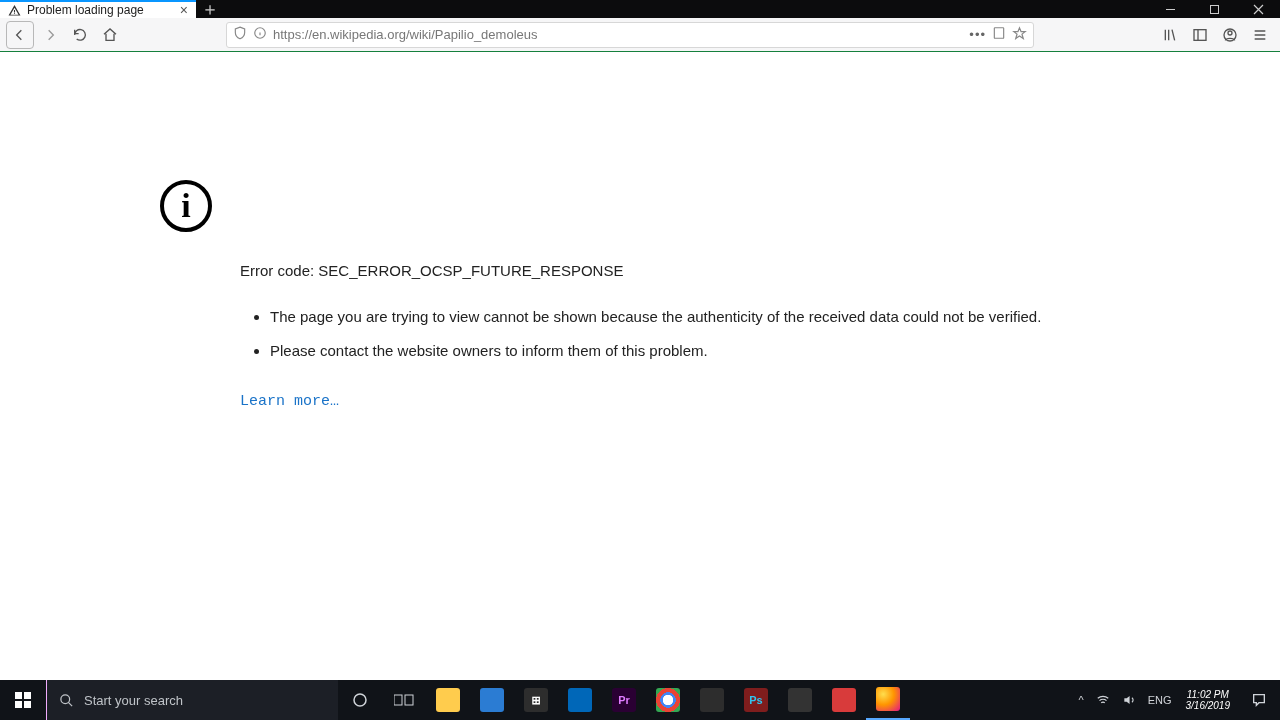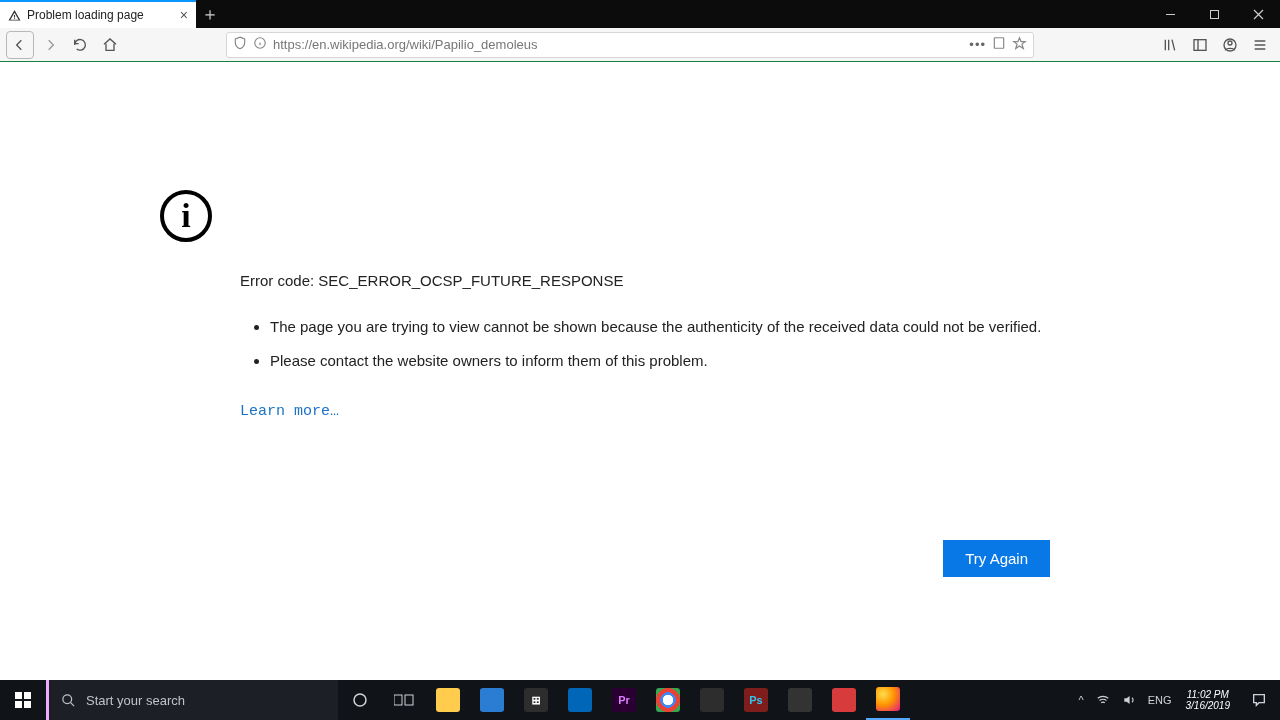--- a/index.html
+++ b/index.html
@@ -2,21 +2,21 @@
 <html><head>
 <meta charset="utf-8">
 <style>
   * { margin: 0; padding: 0; box-sizing: border-box; font-family: "Segoe UI", Arial, sans-serif; }
   html, body { width: 1280px; height: 720px; overflow: hidden; background: #fff; }
 
   
   .window { width: 1280px; height: 720px; display: flex; flex-direction: column; }
 
   .tabstrip {
-    height: 28px; background: #0c0c0d; display: flex; align-items: stretch;
+    height: 18px; background: #0c0c0d; display: flex; align-items: stretch;
     color: #fff; font-size: 12px;
   }
   .tab {
     display: flex; align-items: center; gap: 6px;
     background: #fff; color: #222; padding: 0 8px; width: 196px;
     border-top: 2px solid #0996ff; position: relative;
   }
   .tab .warn-icon { width: 13px; height: 13px; }
   .tab-close { margin-left: auto; font-size: 14px; color: #555; cursor: pointer; }
   .newtab {
@@ -74,21 +74,21 @@
   
   .taskbar {
     height: 40px; background: #101318; display: flex; align-items: center;
     color: #fff; font-size: 13px;
   }
   .start {
     width: 46px; height: 40px; display: flex; align-items: center; justify-content: center;
     cursor: pointer;
   }
   .searchbox {
-    width: 292px; height: 40px; background: #1c1f26; border-left: 3px solid #f0abfc;
+    width: 292px; height: 40px; background: #1c1f26; border-left: 1px solid #f0abfc;
     display: flex; align-items: center; padding: 0 12px; gap: 10px; color: #bfc3c8;
     cursor: text;
   }
   .searchbox svg { width: 15px; height: 15px; }
   .tb-ico {
     width: 44px; height: 40px; display: flex; align-items: center; justify-content: center;
     cursor: pointer; color: #d0d3d8;
   }
   .tb-ico.active { border-bottom: 2px solid #57a8ff; }
   .app-ico { width: 24px; height: 24px; border-radius: 3px; display:flex;align-items:center;justify-content:center;font-size:11px;font-weight:700;}
@@ -203,21 +203,20 @@
         <div class="big-i">i</div>
       </div>
       <div class="err-body">
         <p>Error code: SEC_ERROR_OCSP_FUTURE_RESPONSE</p>
         <ul>
           <li>The page you are trying to view cannot be shown because the authenticity of the received data could not be verified.</li>
           <li>Please contact the website owners to inform them of this problem.</li>
         </ul>
         <span class="learn">Learn more…</span>
       </div>
-      <button class="tryagain">Try Again</button>
     </div>
   </div>
 
   <div class="taskbar">
     <div class="start">
       <svg width="16" height="16" viewBox="0 0 16 16">
           <rect x="0" y="0" width="7" height="7" fill="#fff"></rect>
           <rect x="9" y="0" width="7" height="7" fill="#fff"></rect>
           <rect x="0" y="9" width="7" height="7" fill="#fff"></rect>
           <rect x="9" y="9" width="7" height="7" fill="#fff"></rect>

